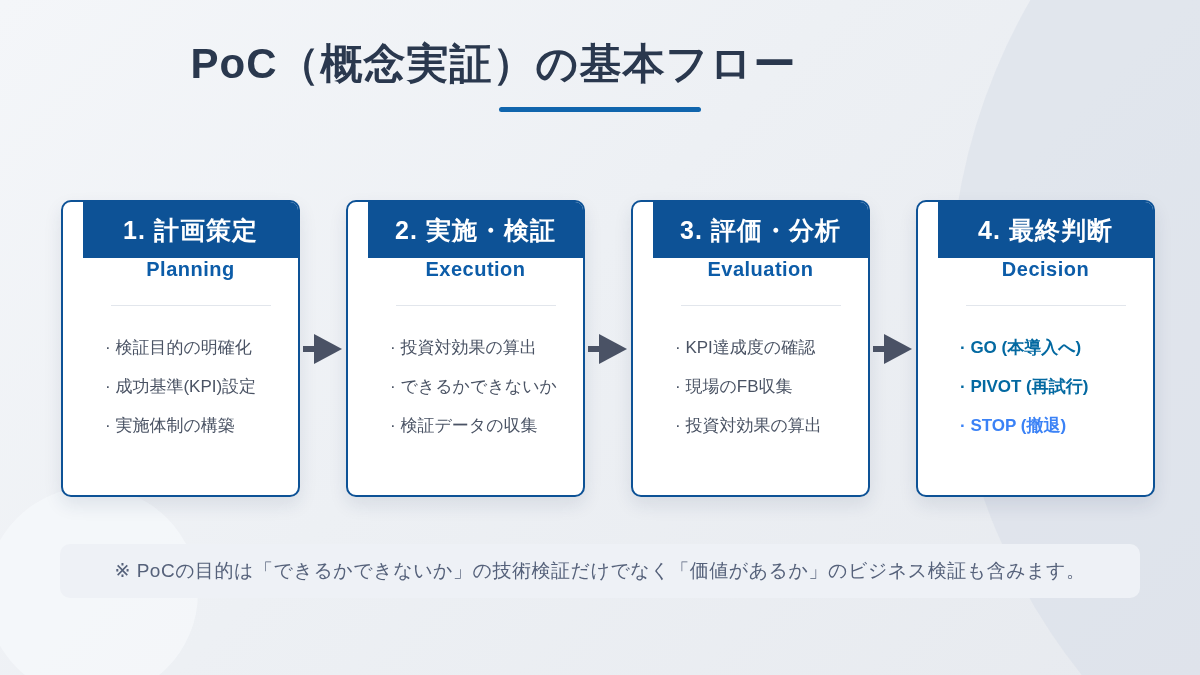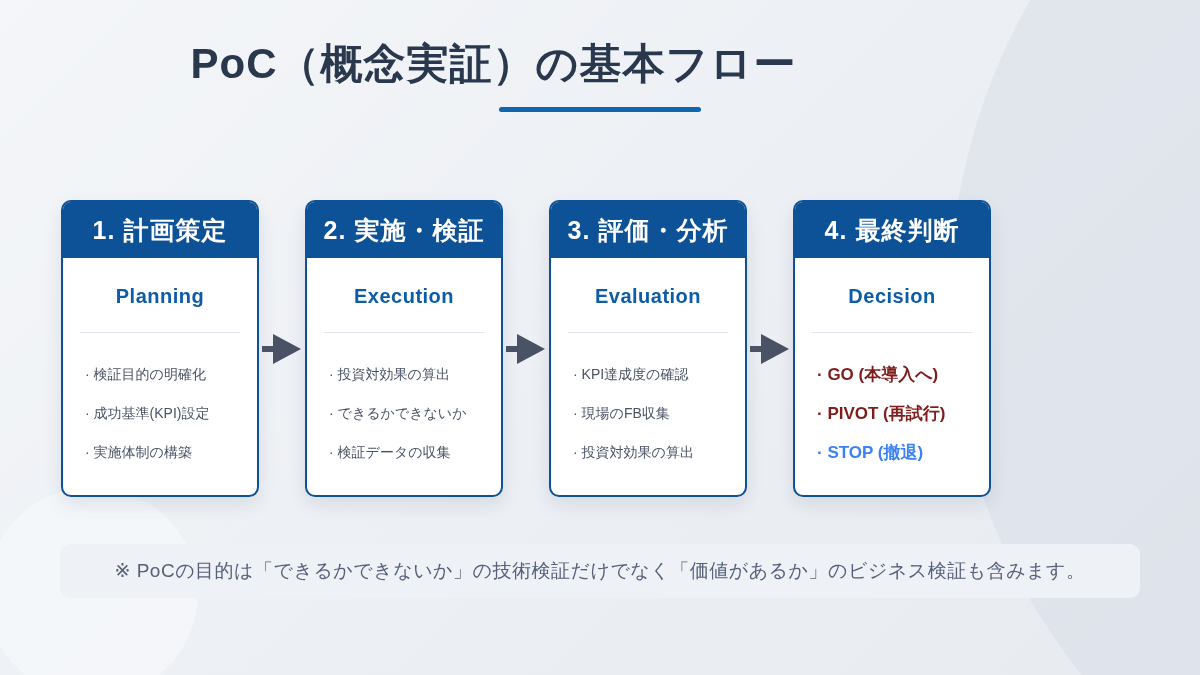--- a/index.html
+++ b/index.html
@@ -48,66 +48,66 @@
     background: #1065ad;
   }
   
   .flow-row {
     position: absolute;
     top: 200px; left: 61px;
     display: flex;
     align-items: stretch;
   }
   .step-card {
-    width: 198px; height: 297px;
+    width: 239px; height: 297px;
     background: #ffffff;
     border: 2px solid #0d5296;
     border-radius: 10px;
     overflow: hidden;
     box-shadow: 0 8px 18px rgba(30, 50, 90, 0.10);
+    padding-left: 20px;
   }
   .card-header {
     height: 56px;
     background: #0d5296;
     color: #ffffff;
     font-size: 25px;
     font-weight: bold;
     display: flex;
     align-items: center;
     justify-content: center;
     letter-spacing: 1px;
   }
   .card-subtitle {
-    margin-top: 27px;
     text-align: center;
     font-size: 20px;
     font-weight: bold;
     color: #0c5ca8;
     letter-spacing: 0.5px;
   }
   .card-divider {
     width: 160px;
     height: 0;
     border-top: 1px solid #e2e6ec;
     margin: 24px auto 0 auto;
   }
   .card-list {
     list-style: none;
     margin-top: 22px;
     padding: 0 0 0 22px;
   }
   .card-list li {
-    font-size: 14px;
+    font-size: 17px;
     color: #4a5364;
     line-height: 39px;
     white-space: nowrap;
   }
   .card-list li.bold {
     font-weight: bold;
-    color: #7f1d1d;
+    color: #0369a1;
     font-size: 17px;
   }
   .card-list li.stop-red {
     color: #3b82f6;
   }
   .arrow-cell {
     width: 46px;
     display: flex;
     align-items: center;
     justify-content: center;

